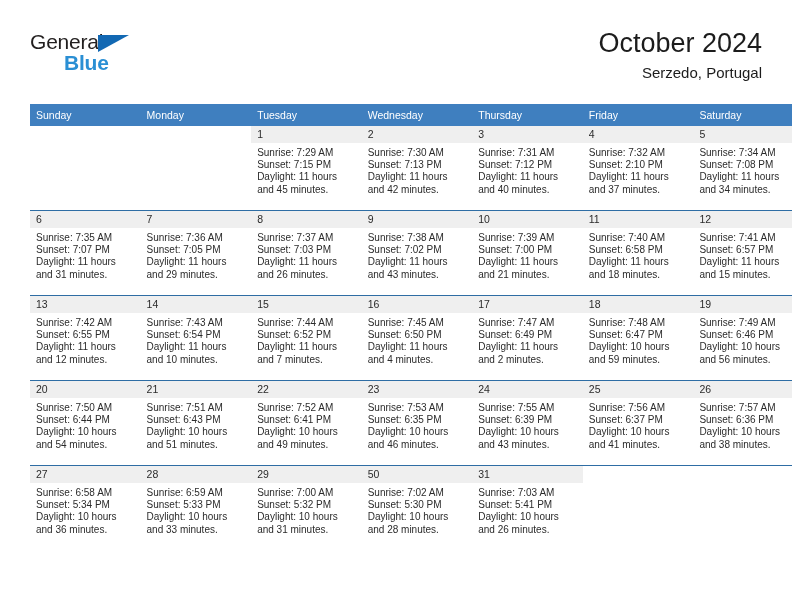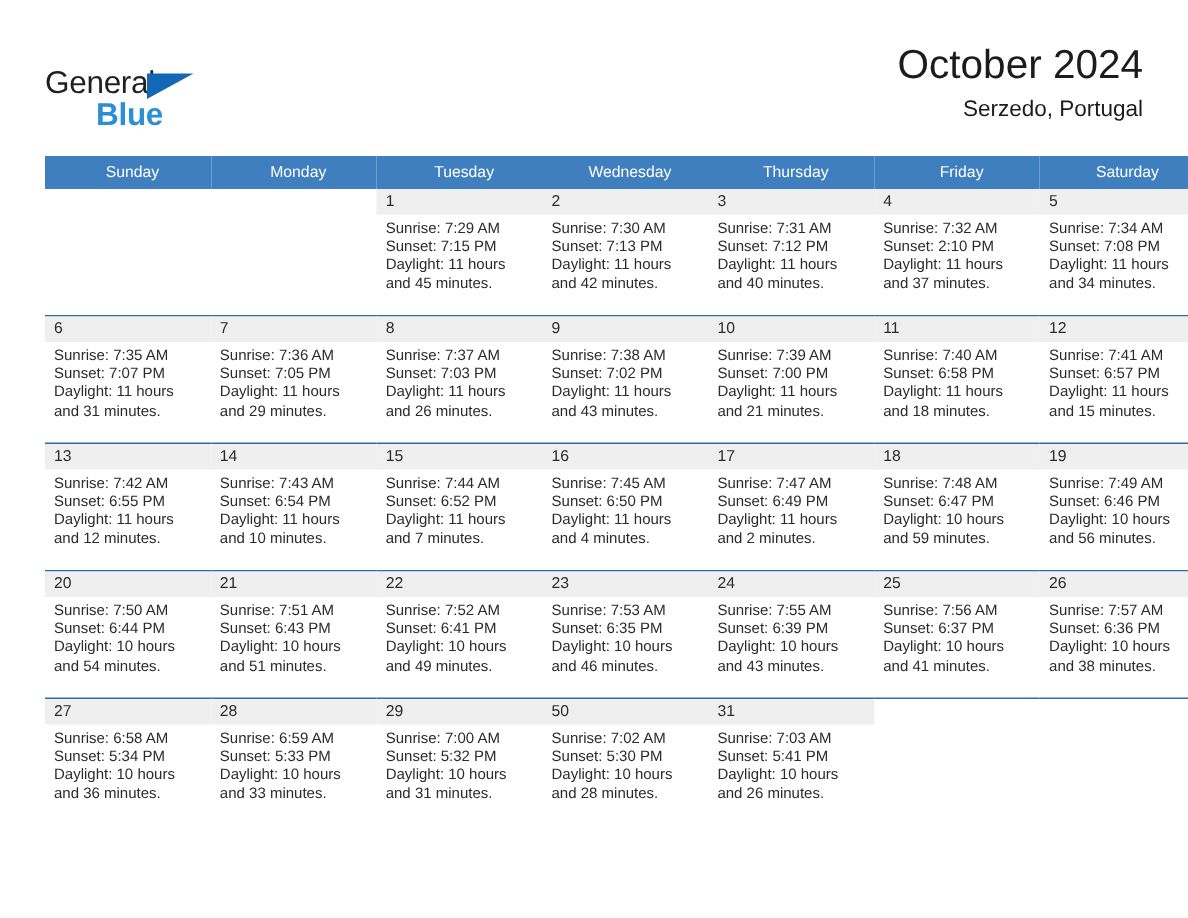--- a/index.html
+++ b/index.html
@@ -27,21 +27,21 @@
     position: absolute;
     left: 30px;
     top: 28px;
     right: 30px;
     height: 66px;
   }
 
   .logo {
     position: absolute;
     left: 0;
-    top: 16px;
+    top: 2px;
     width: 180px;
     height: 58px;
   }
   .logo-general {
     position: absolute;
     left: 0;
     top: 0;
     font-size: 21px;
     letter-spacing: -0.2px;
     color: #221f1f;
@@ -98,21 +98,21 @@
     width: 732px;
     border-collapse: collapse;
     table-layout: fixed;
   }
 
   .calendar th {
     background: #3f7fbf;
     color: #ffffff;
     font-size: 10.5px;
     font-weight: normal;
-    text-align: center;
+    text-align: left;
     padding: 5px 0 5px 6px;
     height: 11px;
     border: none;
     width: 104.57px;
   }
 
   .week-row > td {
     vertical-align: top;
     padding: 0;
     border: none;

